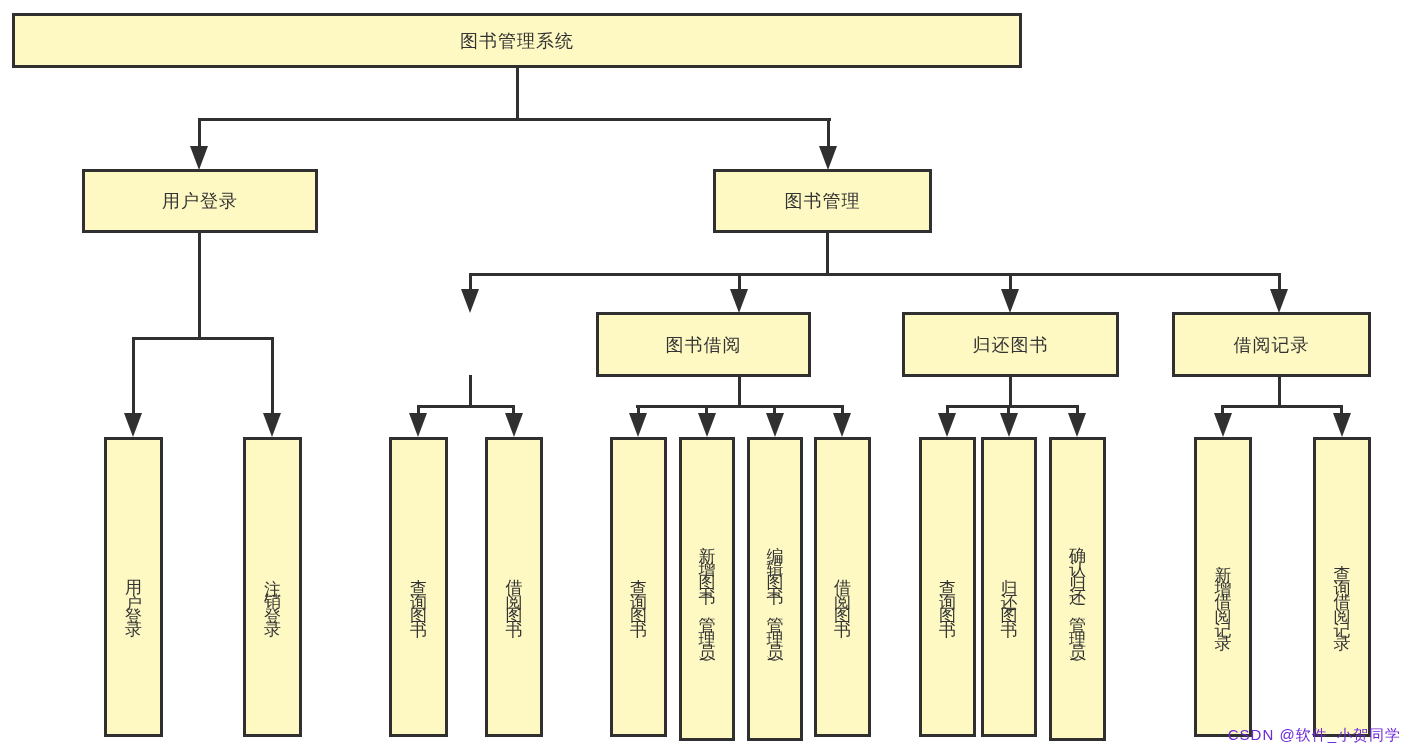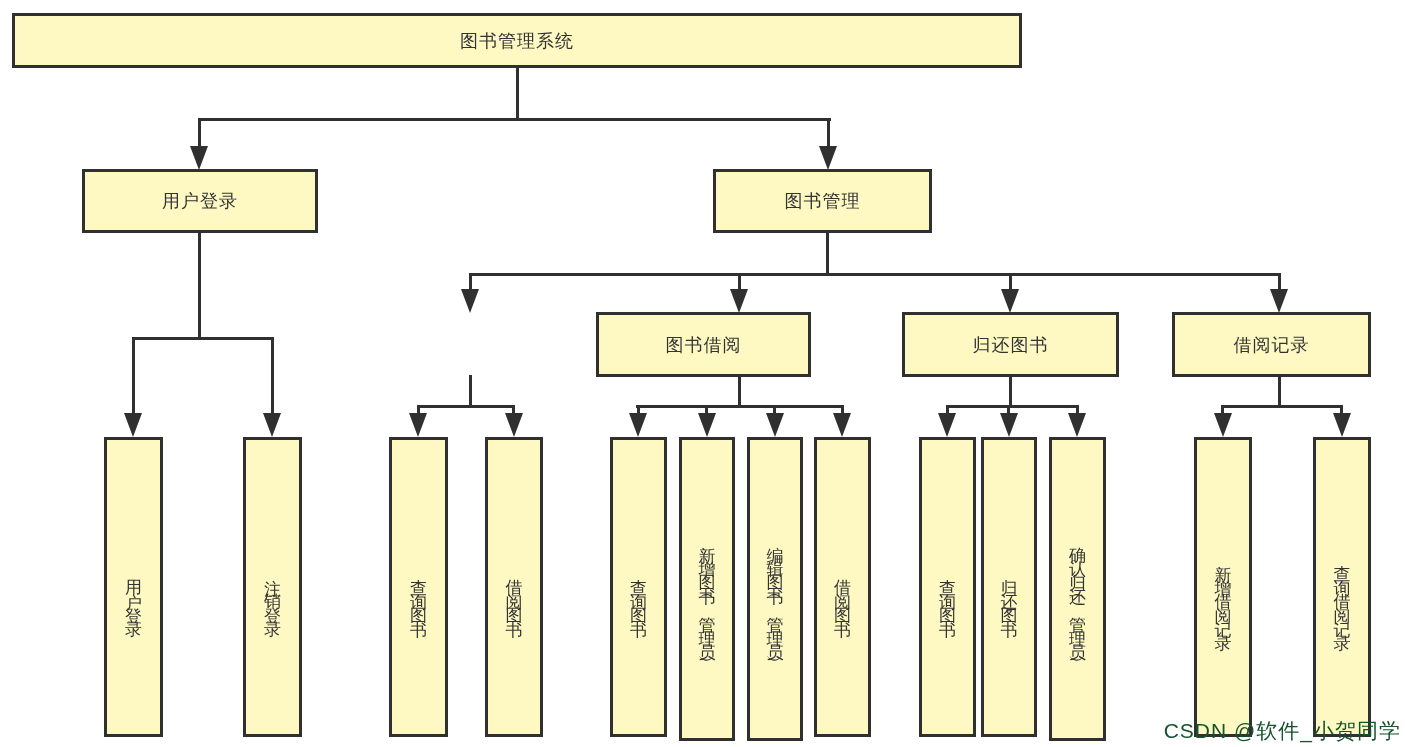--- a/index.html
+++ b/index.html
@@ -41,22 +41,22 @@
     width: 0;
     height: 0;
     border-left: 9px solid transparent;
     border-right: 9px solid transparent;
     border-top: 24px solid #303030;
   }
   .watermark {
     position: absolute;
     right: 4px;
     bottom: 2px;
-    font-size: 21px;
-    color: #14532d;
+    font-size: 15px;
+    color: #6d28d9;
     letter-spacing: 1px;
     white-space: nowrap;
   }
 </style>
 </head>
 <body>
 
 <div class="stage">
 
   <div class="box hbox" style="left:12px;top:13px;width:1010px;height:55px">

